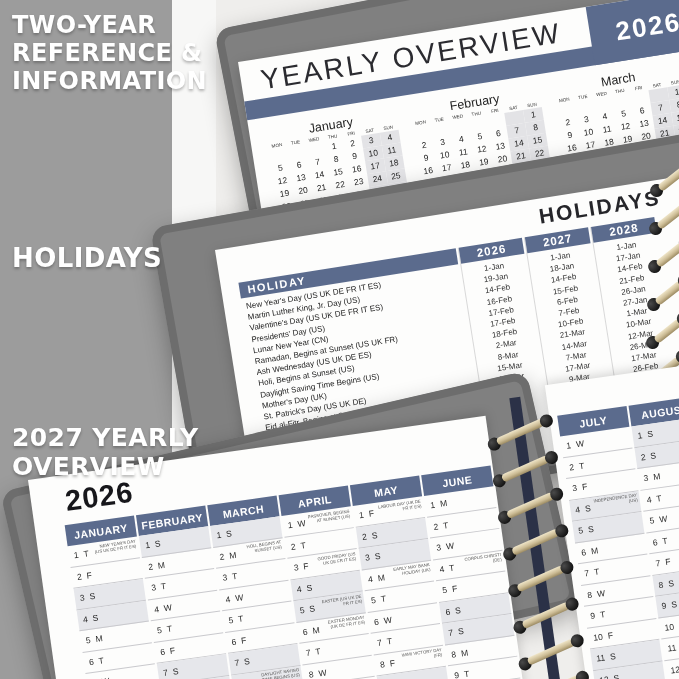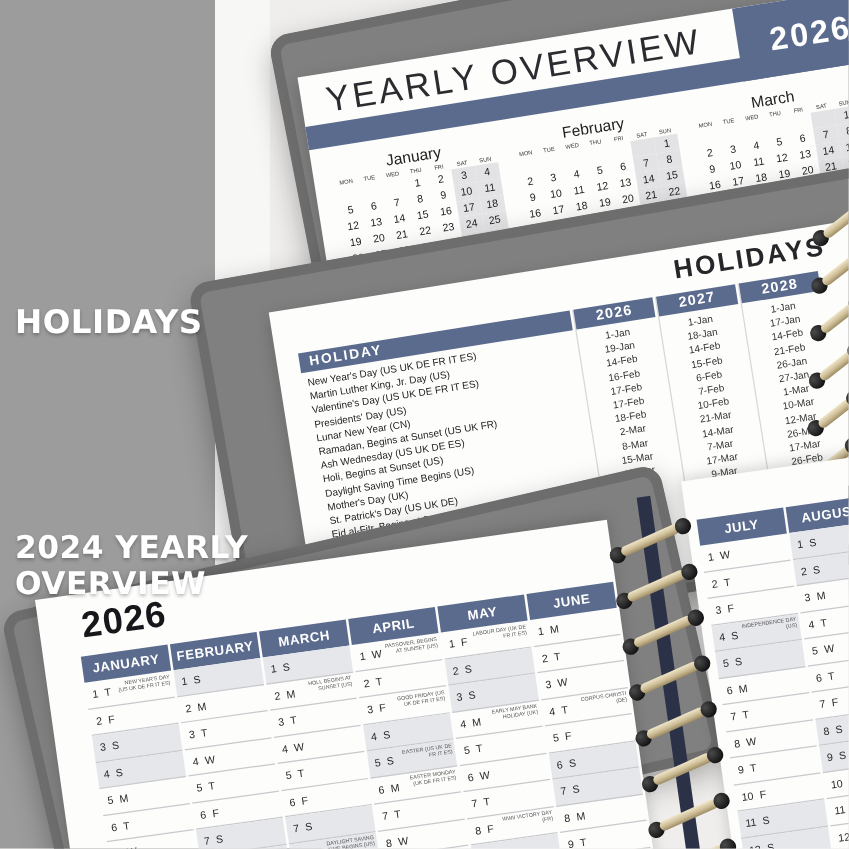--- a/index.html
+++ b/index.html
@@ -77,22 +77,25 @@
             box-sizing:border-box;box-shadow:0 -2px 12px rgba(0,0,0,.18);}
 </style>
 </head>
 <body>
 
 <div id="stage">
 
   <div id="sidebar"></div>
   <div id="lightband"></div>
 
+  <div class="caption" id="cap1">TWO-YEAR
+REFERENCE &amp;
+INFORMATION</div>
   <div class="caption" id="cap2">HOLIDAYS</div>
-  <div class="caption" id="cap3">2024 YEARLY
+  <div class="caption" id="cap3">2027 YEARLY
 OVERVIEW</div>
 
   <div class="cover" id="cover1"></div>
   <div id="page1">
     <div id="p1-head">
       <div id="p1-title">YEARLY OVERVIEW</div>
       <div id="p1-band"></div>
       <div id="p1-yearbox">2026</div>
     </div>
     <div id="p1-months">

